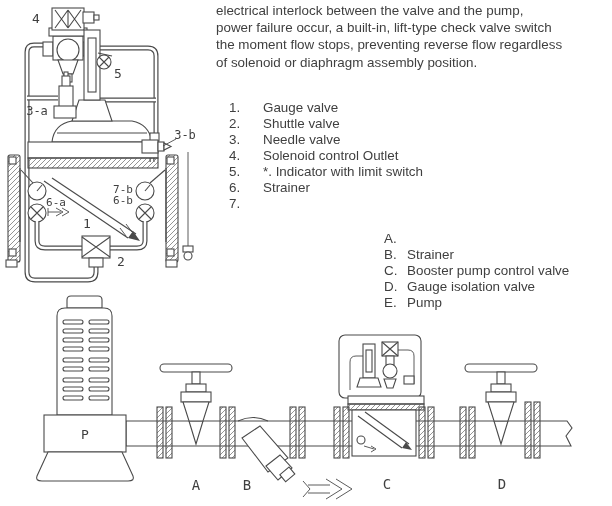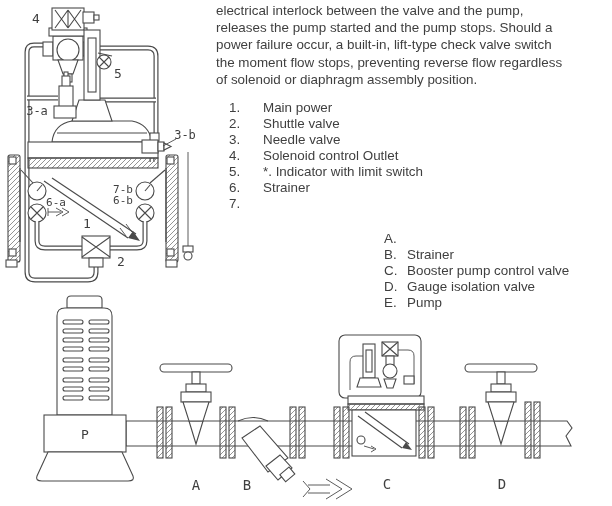--- a/index.html
+++ b/index.html
@@ -24,30 +24,29 @@
   .po{stroke:#4a4a4a;stroke-width:5;fill:none;stroke-linejoin:round;}
   .pi{stroke:#ffffff;stroke-width:2.6;fill:none;stroke-linejoin:round;}
   .thin{stroke:#4a4a4a;stroke-width:0.9;fill:none;}
   .dlabel{font-family:"DejaVu Sans Mono", monospace;fill:#3f3f3f;}
 </style>
 </head>
 <body>
 
 <div class="para">
   <div class="pline">electrical interlock between the valve and the pump,</div>
-  <div class="pline">releases the pump started and the pump stops. Should a</div>
   <div class="pline">power failure occur, a built-in, lift-type check valve switch</div>
   <div class="pline">the moment flow stops, preventing reverse flow regardless</div>
   <div class="pline">of solenoid or diaphragm assembly position.</div>
 </div>
 
 <div class="numlist">
   <div class="row">
       <span class="n">1.</span>
-      <span>Main power</span>
+      <span>Gauge valve</span>
     </div>
   <div class="row">
       <span class="n">2.</span>
       <span>Shuttle valve</span>
     </div>
   <div class="row">
       <span class="n">3.</span>
       <span>Needle valve</span>
     </div>
   <div class="row">

